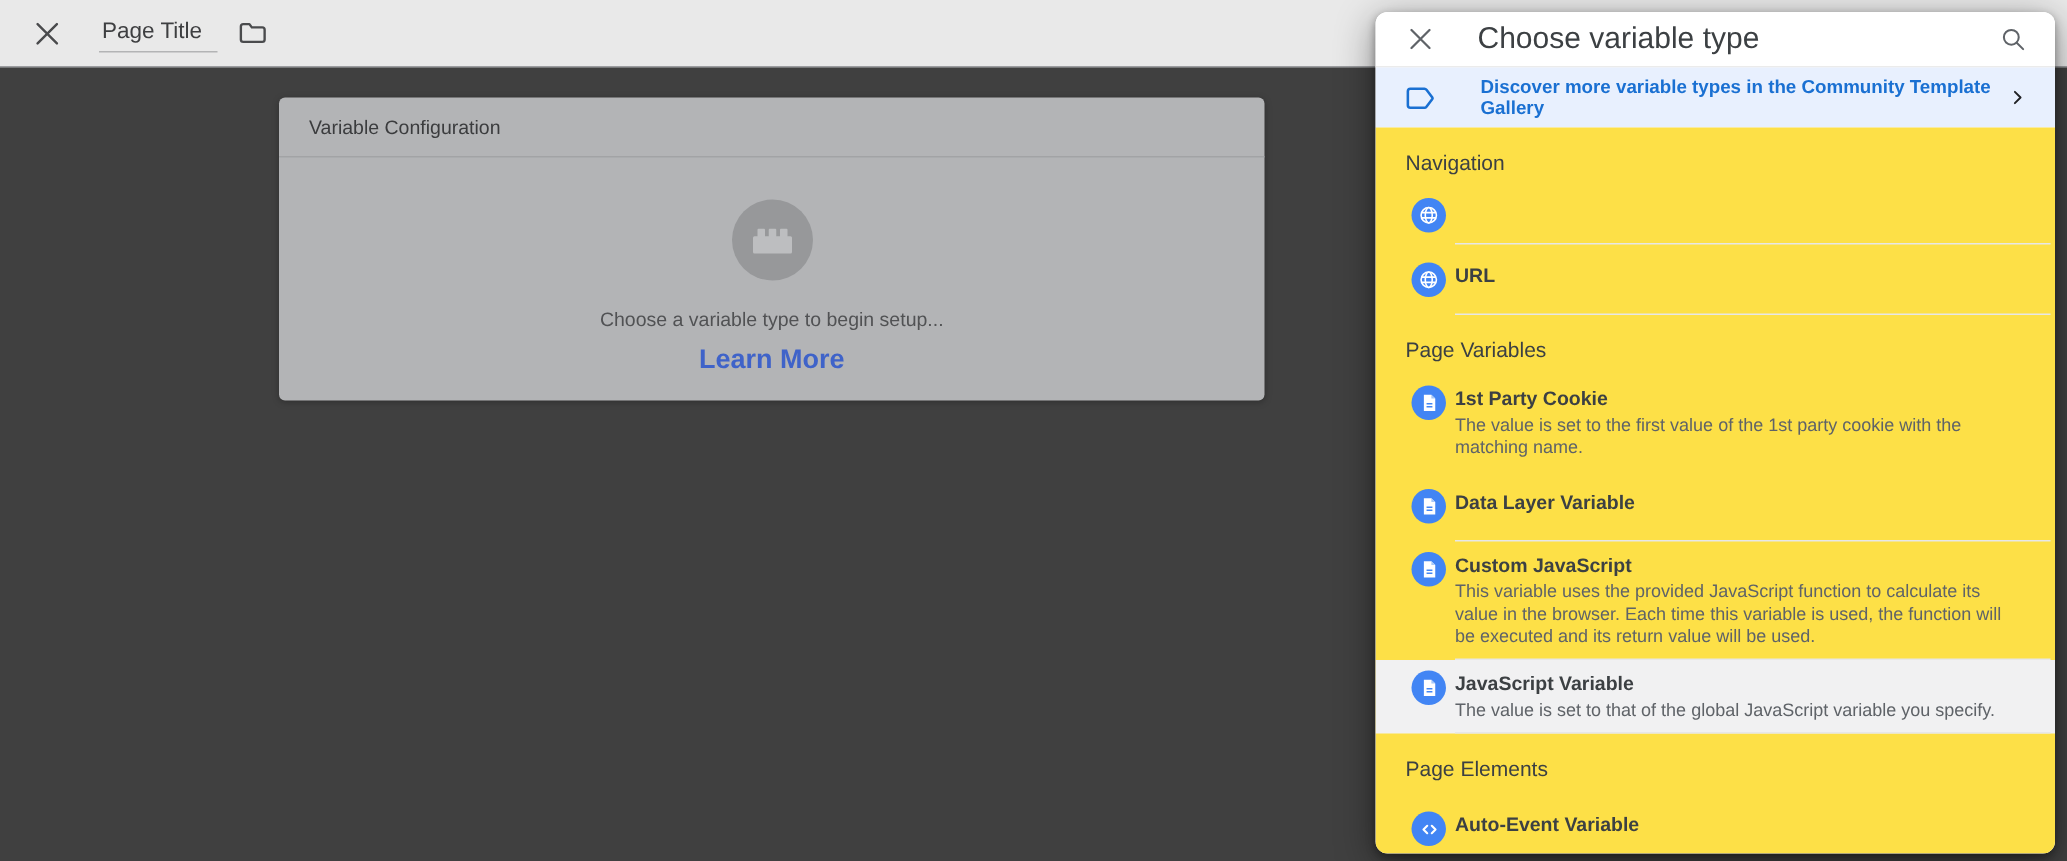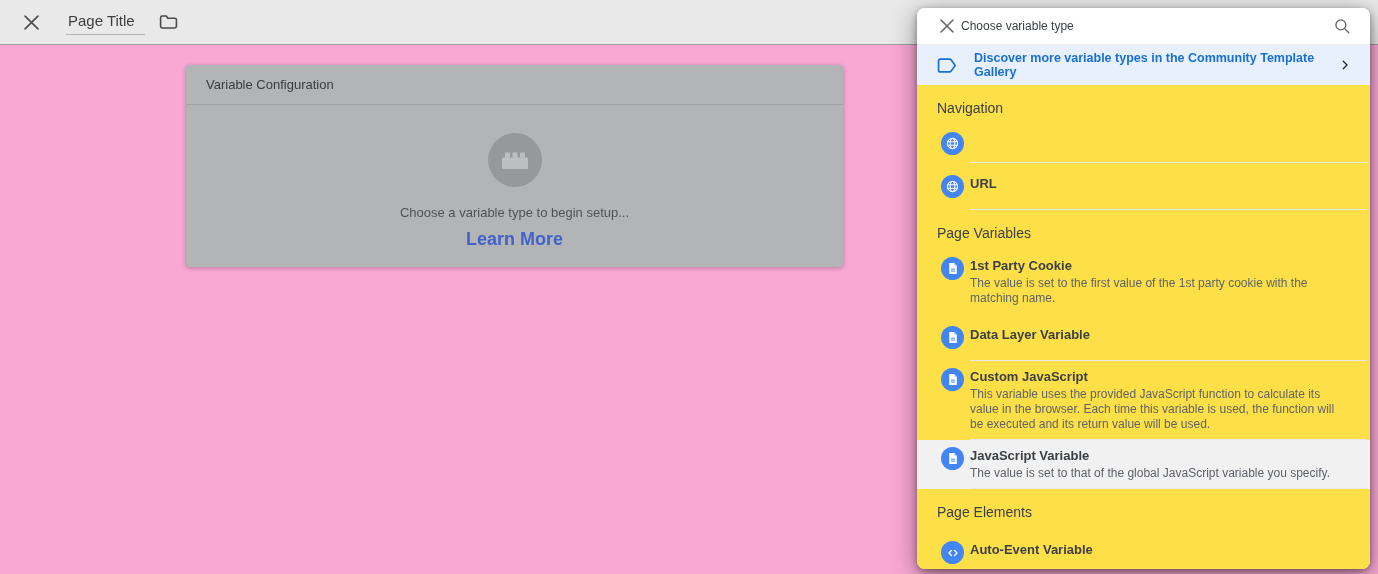--- a/index.html
+++ b/index.html
@@ -20,21 +20,21 @@
     width:22px; height:22px; display:flex; align-items:center; justify-content:center;
     cursor:pointer;
   }
   .page-title-field {
     margin-left:24px; font-size:15px; color:#3e3f41;
     border-bottom:1px solid #b3b4b5; padding:2px 10px 5px 2px; min-width:70px;
     cursor:text;
   }
   .folder-btn { margin-left:14px; display:flex; align-items:center; cursor:pointer; }
 
-  .editor-body { position:absolute; top:45px; left:0; right:0; bottom:0; background:#f9a8d4; }
+  .editor-body { position:absolute; top:45px; left:0; right:0; bottom:0; background:#404040; }
 
   .config-card {
     position:absolute; left:186px; top:20px; width:657px; height:202px;
     background:#b3b4b6; border-radius:4px;
     box-shadow:0 1px 5px rgba(0,0,0,0.28);
   }
   .config-card .card-header {
     height:40px; line-height:40px; padding-left:20px;
     font-size:13px; color:#3b3c3e;
     border-bottom:1px solid #a2a3a5;
@@ -52,29 +52,29 @@
     position:absolute; top:8px; left:917px; width:453px; height:561px;
     background:#ffffff; border-radius:8px; overflow:hidden;
     display:flex; flex-direction:column;
     box-shadow:0 2px 6px rgba(0,0,0,0.35), 0 6px 26px rgba(0,0,0,0.42);
   }
   .panel-header {
     flex:none; height:37px; display:flex; align-items:center;
     padding:0 16px 0 20px; border-bottom:1px solid #ebebeb; background:#fff;
   }
   .panel-header .close-btn { width:20px; height:20px; display:flex; align-items:center; justify-content:center; cursor:pointer; }
-  .panel-title { flex:1; margin-left:4px; font-size:12px; font-weight:400; color:#3c4043; }
+  .panel-title { flex:1; margin-left:28px; font-size:20px; font-weight:400; color:#3c4043; }
   .search-btn { width:24px; height:24px; display:flex; align-items:center; justify-content:center; cursor:pointer; }
 
   .gallery-banner {
     flex:none; height:40px; background:#e8f0fe;
     display:flex; align-items:center; padding:0 18px 0 20px; cursor:pointer;
   }
   .gallery-banner .banner-icon { flex:none; display:flex; align-items:center; }
-  .banner-text { flex:1; margin-left:16px; font-size:12.5px; font-weight:700; color:#1a70d2; }
+  .banner-text { flex:1; margin-left:29px; font-size:12.5px; font-weight:700; color:#1a70d2; }
   .banner-chevron { flex:none; display:flex; align-items:center; }
 
   .panel-content { flex:1; overflow:hidden; background:#fde047; }
 
   .section { padding-top:15px; }
   .section-label { font-size:14px; color:#3c4043; padding:0 20px 9px 20px; }
 
   .row { position:relative; display:flex; align-items:flex-start; padding:7px 20px 8px 24px; cursor:pointer; }
   .row.single { padding-top:12px; padding-bottom:12px; }
   .row.highlight { background:#f1f1f2; }

